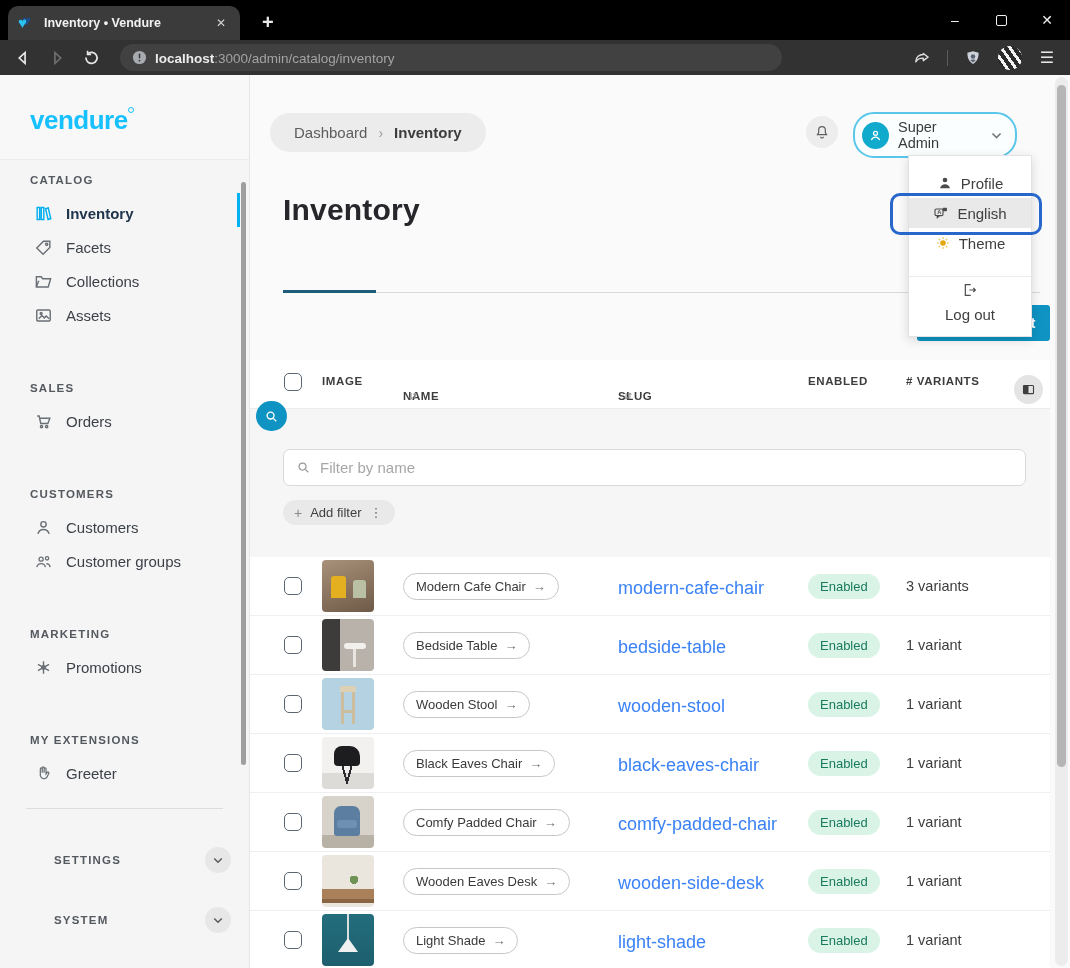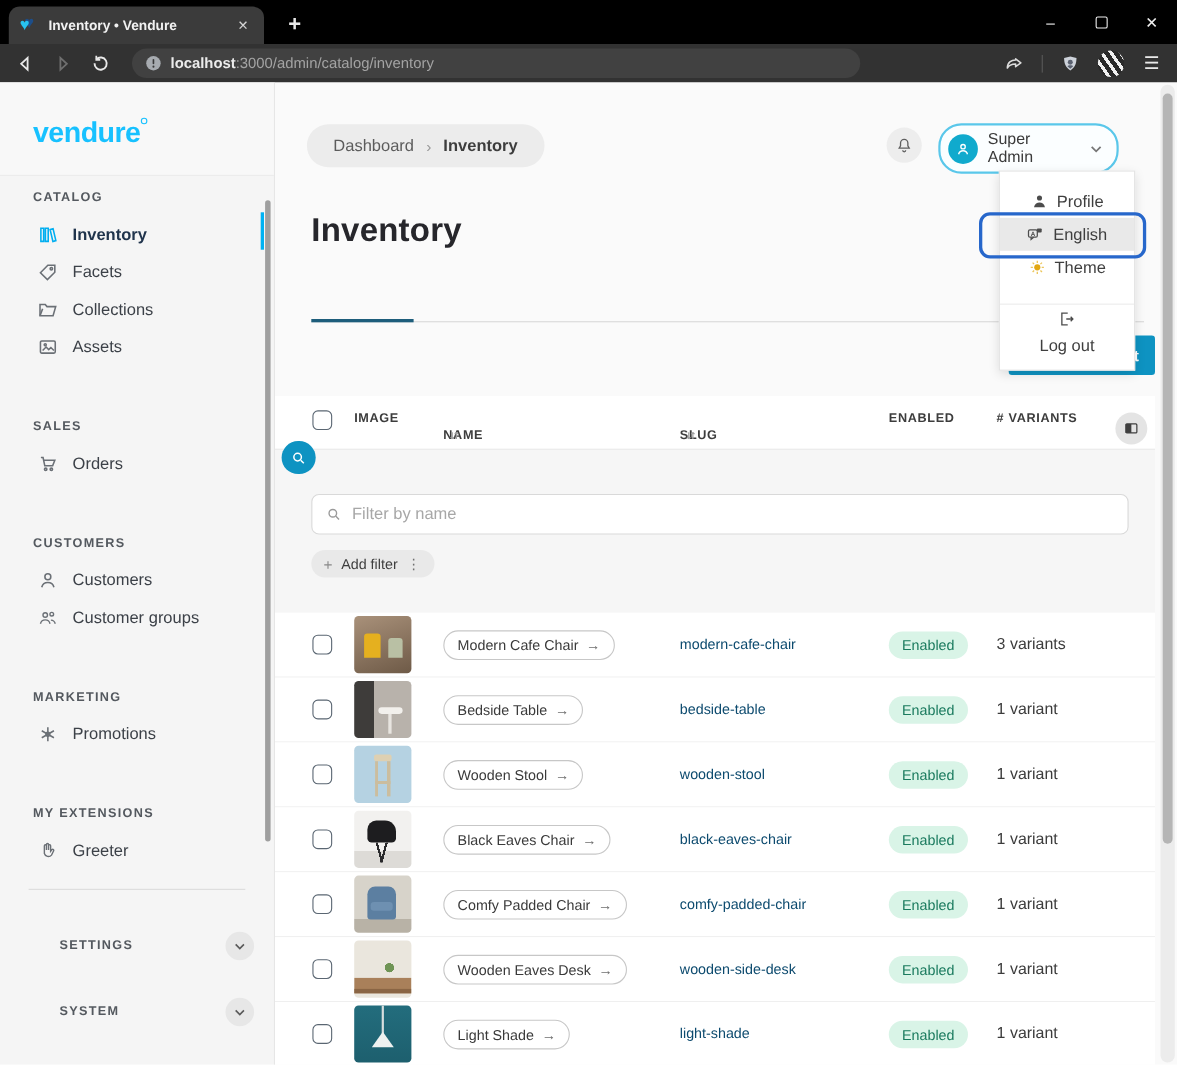--- a/index.html
+++ b/index.html
@@ -51,21 +51,21 @@
   .collapse-row.second { margin-top:34px; }
   .collapse-label { font-size:11.5px; font-weight:bold; letter-spacing:1.2px; color:#54595f;margin-left:24px; }
   .chev-circle { width:26px; height:26px; border-radius:50%; background:#e7e7e7; display:flex; align-items:center; justify-content:center; }
   .chev-circle svg { width:12px; height:12px; stroke:#5a5a5a; }
   .side-scroll { position:absolute; right:3px; top:107px; width:5px; height:583px; background:#9f9f9f; border-radius:3px; }
   .active-bar { position:absolute; right:9px; top:118px; width:3px; height:34px; background:#00b2f3; }
 
   
   .main { flex:1; background:#fafafa; position:relative; overflow:hidden; }
 
-  .breadcrumb { position:absolute; left:29px; top:38px; height:39px; background:#ececec; border-radius:20px;
+  .breadcrumb { position:absolute; left:20px; top:38px; height:39px; background:#ececec; border-radius:20px;
                 display:flex; align-items:center; padding:0 24px; gap:11px; font-size:15px; }
   .bc-root { color:#5c5c5c; }
   .bc-sep { color:#9a9a9a; font-size:14px; }
   .bc-cur { color:#3d3d3d; font-weight:bold; }
 
   .bell-btn { position:absolute; left:556px; top:41px; width:32px; height:32px; border-radius:50%; background:#ededed;
               display:flex; align-items:center; justify-content:center; }
   .bell-btn svg { width:16px; height:16px; stroke:#5f5f5f; }
 
   .user-pill { position:absolute; left:603px; top:37px; height:46px; width:164px; border:2px solid #5ac7ea; background:#fbfeff;
@@ -114,21 +114,21 @@
   .add-filter .dots { color:#6f6f6f; font-size:13px; letter-spacing:1px; }
 
   .tbody { position:absolute; left:0; top:482px; width:800px; }
   .row { position:relative; height:59px; background:#fff; border-bottom:1px solid #efefef; }
   .row .cb { position:absolute; left:34px; top:20px; }
   .thumb { position:absolute; left:72px; top:3px; width:52px; height:52px; border-radius:4px; overflow:hidden; }
   .thumb::before, .thumb::after { content:""; position:absolute; }
   .name-pill { position:absolute; left:153px; top:16px; height:27px; border:1px solid #c7c7c7; border-radius:14px;
                display:inline-flex; align-items:center; padding:0 12px; gap:7px; font-size:13px; color:#3a3a3a; background:#fff; }
   .name-pill .arrow { color:#6f6f6f; font-size:13px; }
-  .slug { position:absolute; left:368px; top:21px; font-size:13px; color:#0c4a6e; }
+  .slug { position:absolute; left:368px; top:21px; font-size:18px; color:#3b82f6; }
   .badge { position:absolute; left:558px; top:17px; height:25px; background:#d9f4e7; color:#1a7a5e; font-size:13px;
            border-radius:13px; display:inline-flex; align-items:center; padding:0 12px; }
   .variants { position:absolute; left:656px; top:21px; font-size:14.5px; color:#3c3c3c; }
 
   
   .img-modern-cafe-chair { background:linear-gradient(160deg,#a9917a,#6e5a47); }
   .img-modern-cafe-chair::before { left:9px; top:16px; width:15px; height:22px; background:#e5b01f; border-radius:3px 3px 0 0;
       box-shadow:0 14px 0 -10px #7a6450; }
   .img-modern-cafe-chair::after { right:8px; top:20px; width:13px; height:18px; background:#b9c0a4; border-radius:3px 3px 0 0; }
   .img-bedside-table { background:linear-gradient(90deg,#3e3c3a 34%,#b8b2ab 34%); }

